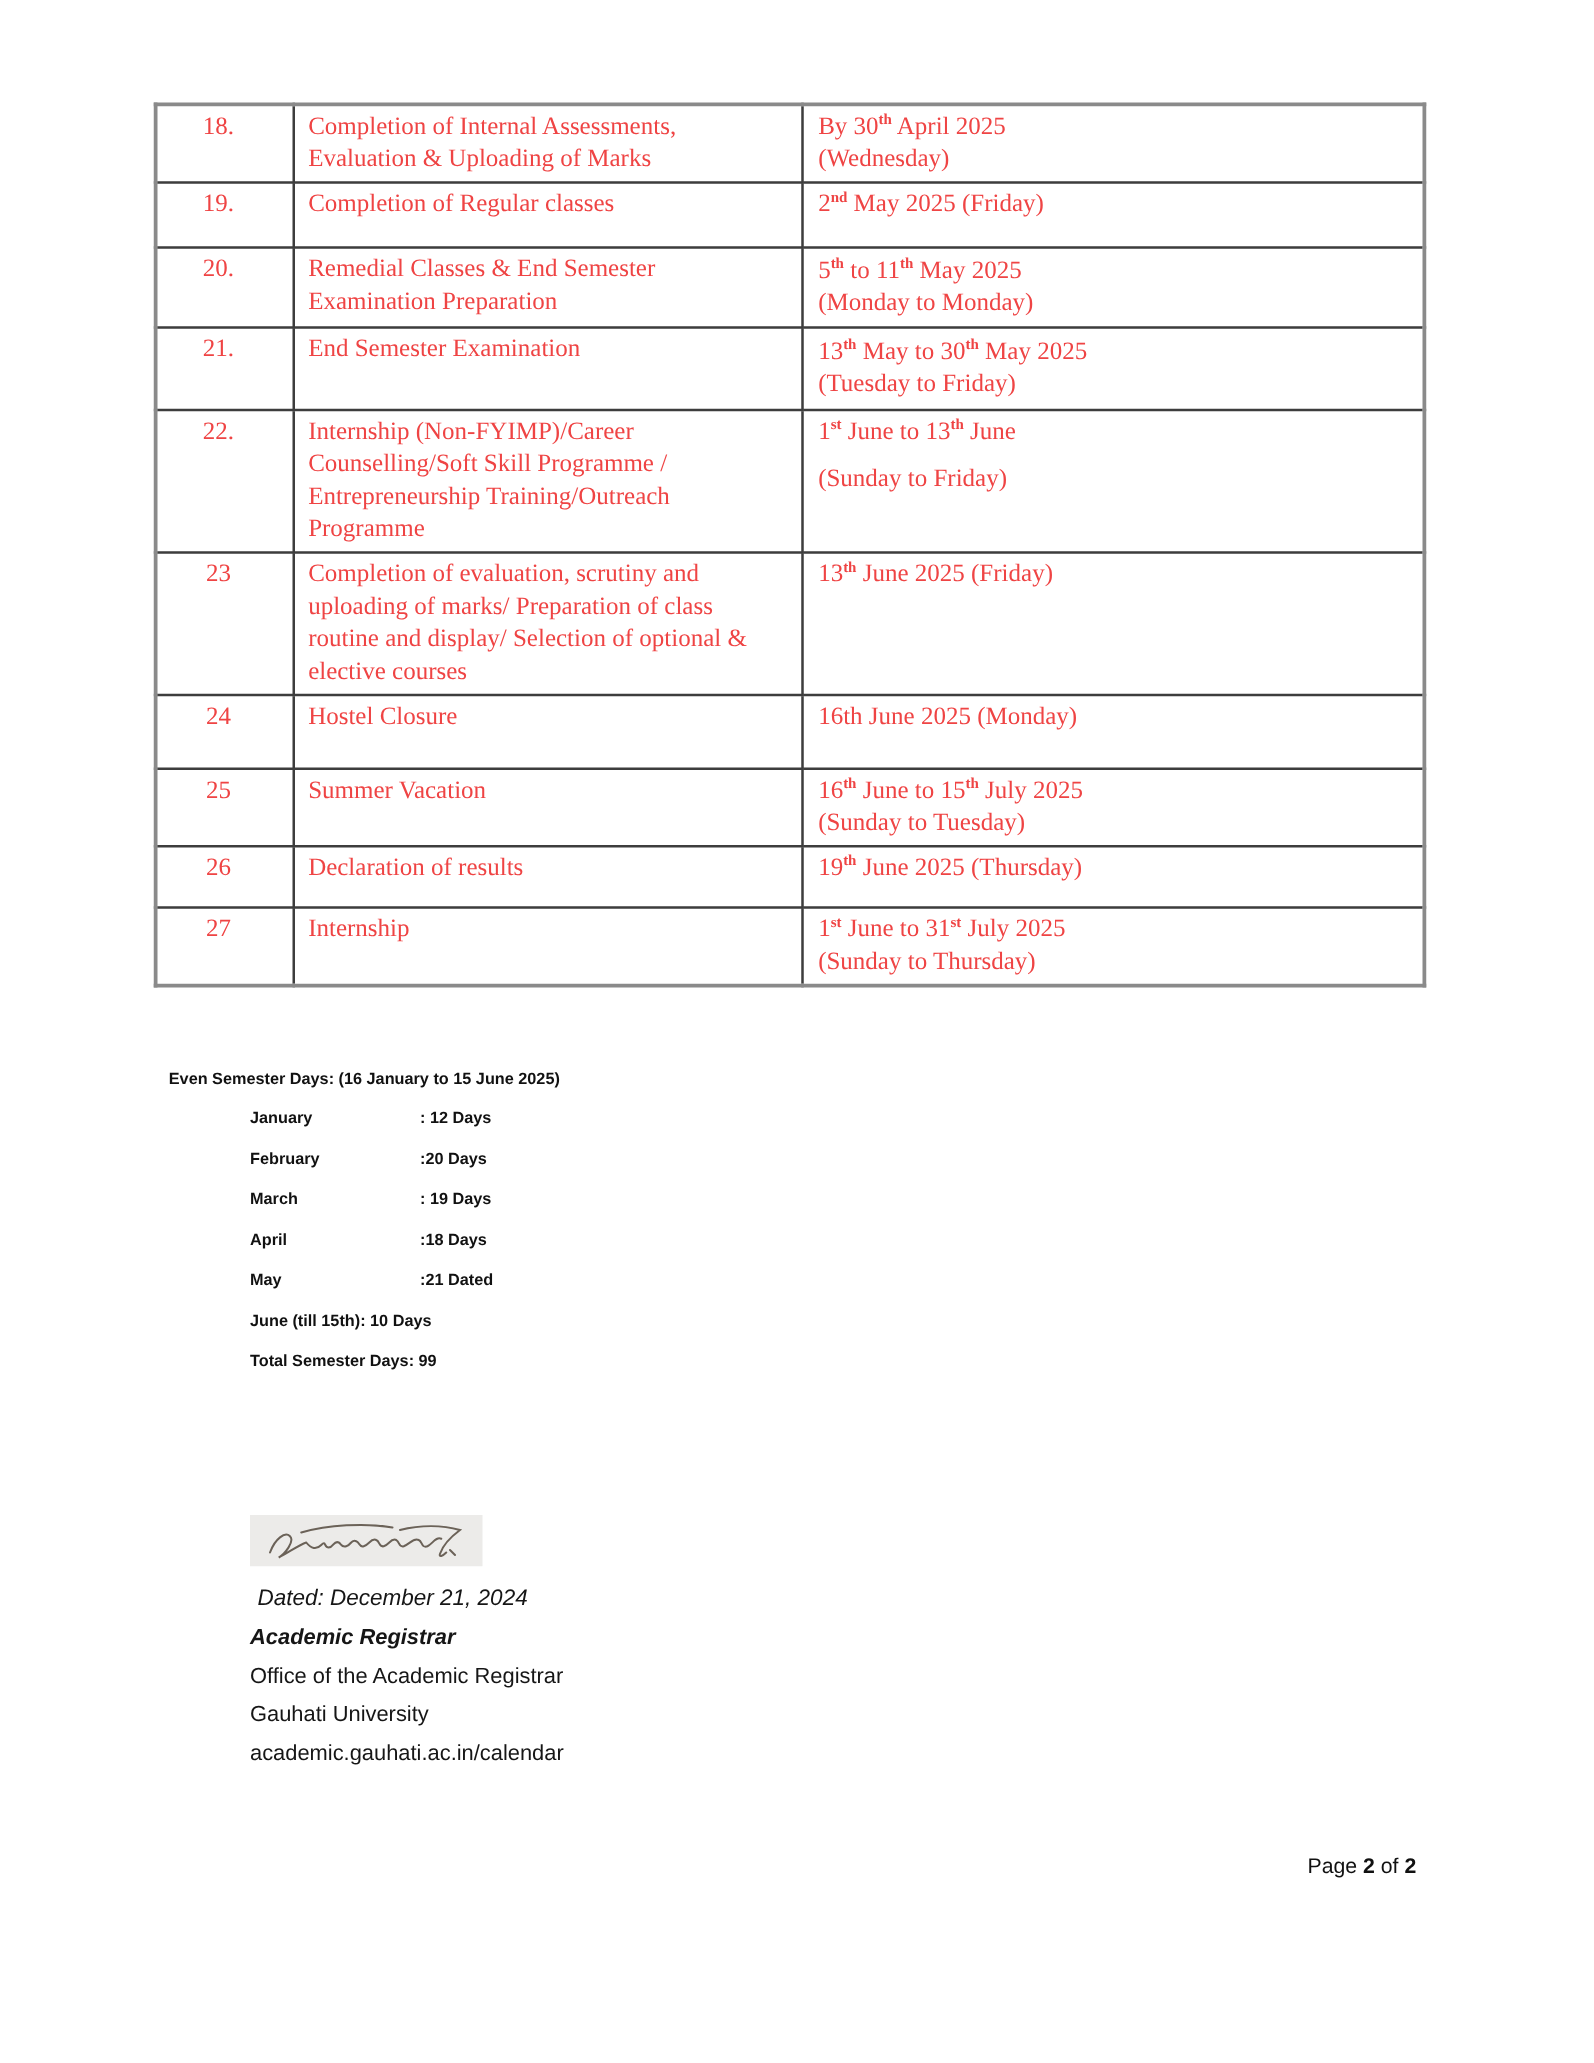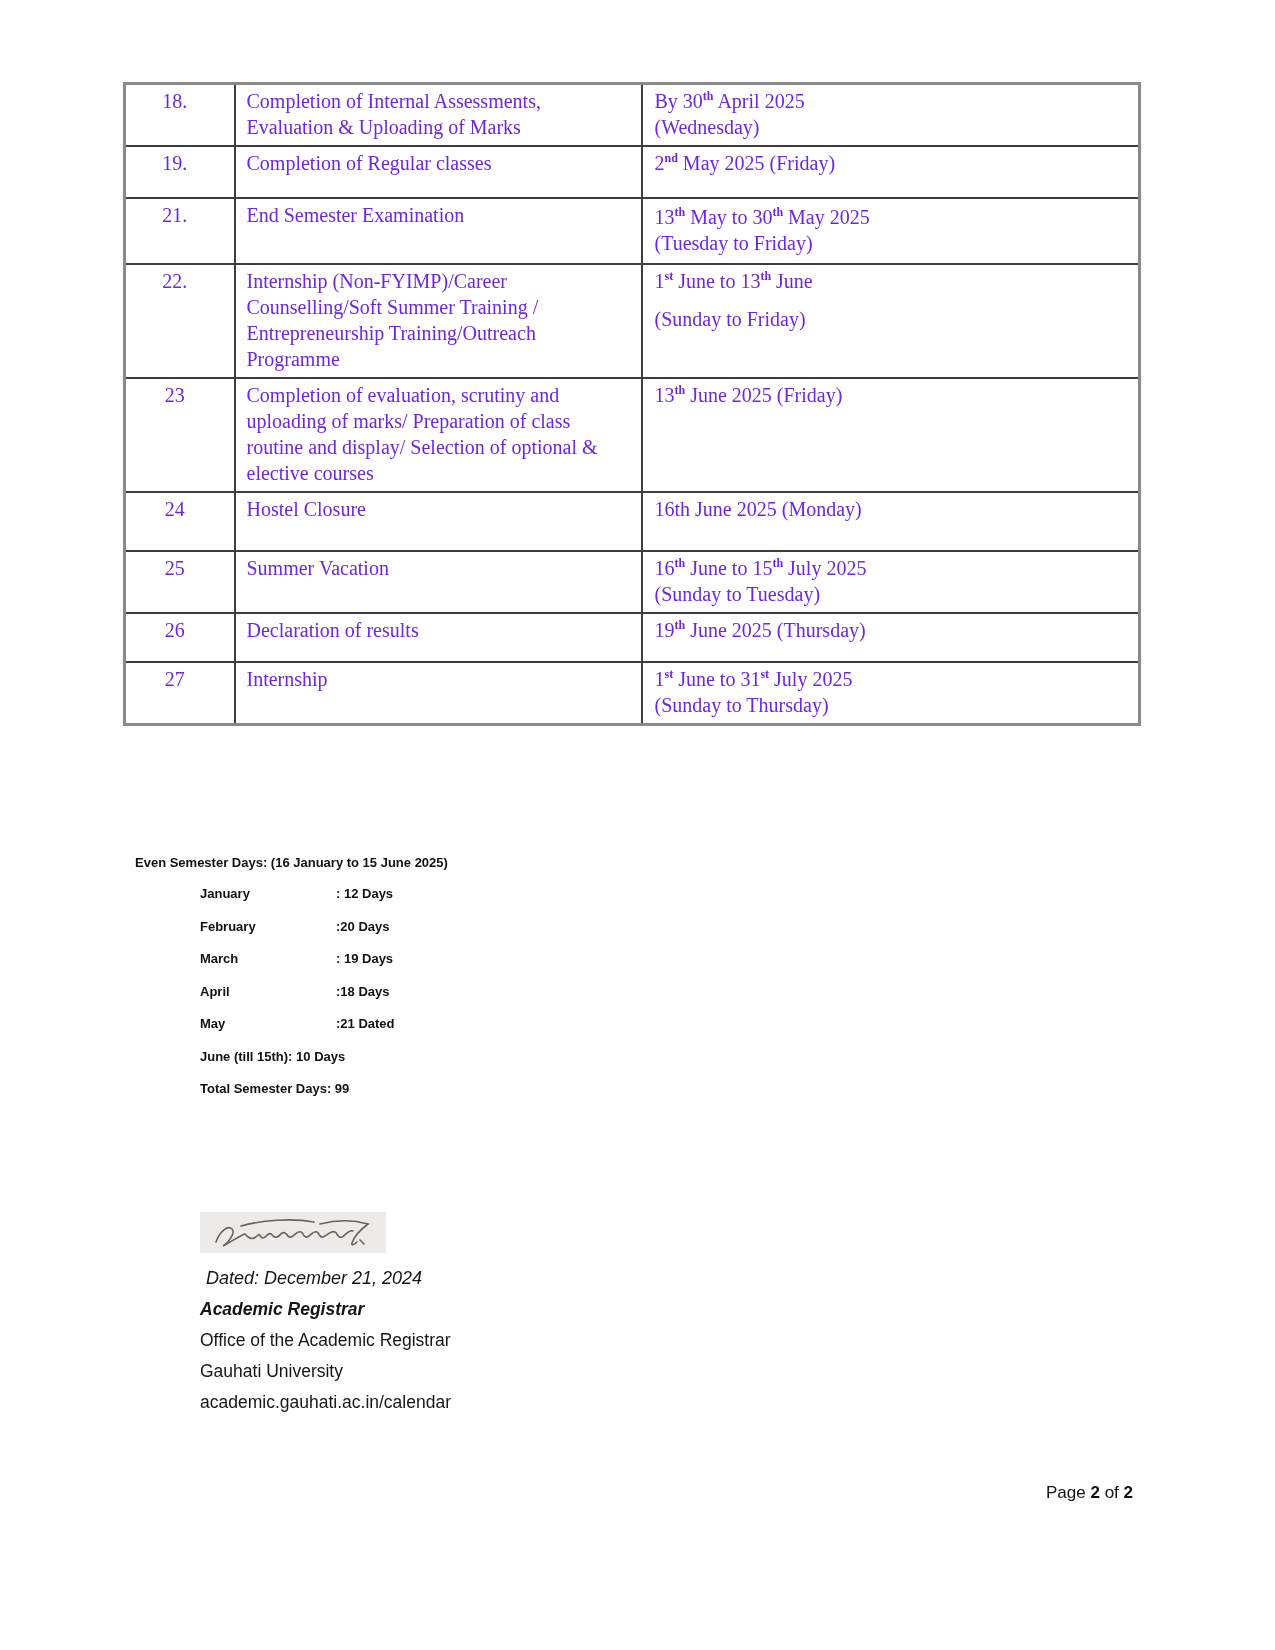--- a/index.html
+++ b/index.html
@@ -20,21 +20,21 @@
     left: 123px;
     top: 82px;
     width: 1015px;
   }
   table.cal {
     border-collapse: collapse;
     table-layout: fixed;
     width: 1015px;
     font-size: 20px;
     line-height: 26px;
-    color: #6d28d9;
+    color: #ef4444;
   }
   table.cal { border: 3px solid #8a8a8a; }
   table.cal td { border: 2px solid #3d3d3d; vertical-align: top; }
   td.c-no   { text-align: center; padding: 3px 14px 3px 4px; }
   td.c-task { padding: 3px 10px 5px 11px; }
   td.c-date { padding: 3px 10px 5px 12px; }
 
   tr.r18 { height: 62px; }
   tr.r19 { height: 52px; margin-left: 36px; }
   tr.r20 { height: 64px; }
@@ -123,31 +123,39 @@
               <div class="dline">(Wednesday)</div>
             </td>
         </tr>
         <tr class="r19">
           <td class="c-no">19.</td>
           <td class="c-task">Completion of Regular classes</td>
           <td class="c-date">
               <div class="dline">2<sup>nd</sup> May 2025 (Friday)</div>
             </td>
         </tr>
+        <tr class="r20 vmid">
+          <td class="c-no">20.</td>
+          <td class="c-task">Remedial Classes &amp; End Semester Examination Preparation</td>
+          <td class="c-date">
+              <div class="dline">5<sup>th</sup> to 11<sup>th</sup> May 2025</div>
+              <div class="dline">(Monday to Monday)</div>
+            </td>
+        </tr>
         <tr class="r21 vmid">
           <td class="c-no">21.</td>
           <td class="c-task">End Semester Examination</td>
           <td class="c-date">
               <div class="dline">13<sup>th</sup> May to 30<sup>th</sup> May 2025</div>
               <div class="dline">(Tuesday to Friday)</div>
             </td>
         </tr>
         <tr class="r22">
           <td class="c-no">22.</td>
-          <td class="c-task">Internship (Non-FYIMP)/Career Counselling/Soft Summer Training / Entrepreneurship Training/Outreach Programme</td>
+          <td class="c-task">Internship (Non-FYIMP)/Career Counselling/Soft Skill Programme / Entrepreneurship Training/Outreach Programme</td>
           <td class="c-date">
               <div class="dline">1<sup>st</sup> June to 13<sup>th</sup> June</div>
               <div class="dgap"></div>
               <div class="dline">(Sunday to Friday)</div>
             </td>
         </tr>
         <tr class="r23">
           <td class="c-no">23</td>
           <td class="c-task">Completion of evaluation, scrutiny and uploading of marks/ Preparation of class routine and display/ Selection of optional &amp; elective courses</td>
           <td class="c-date">

